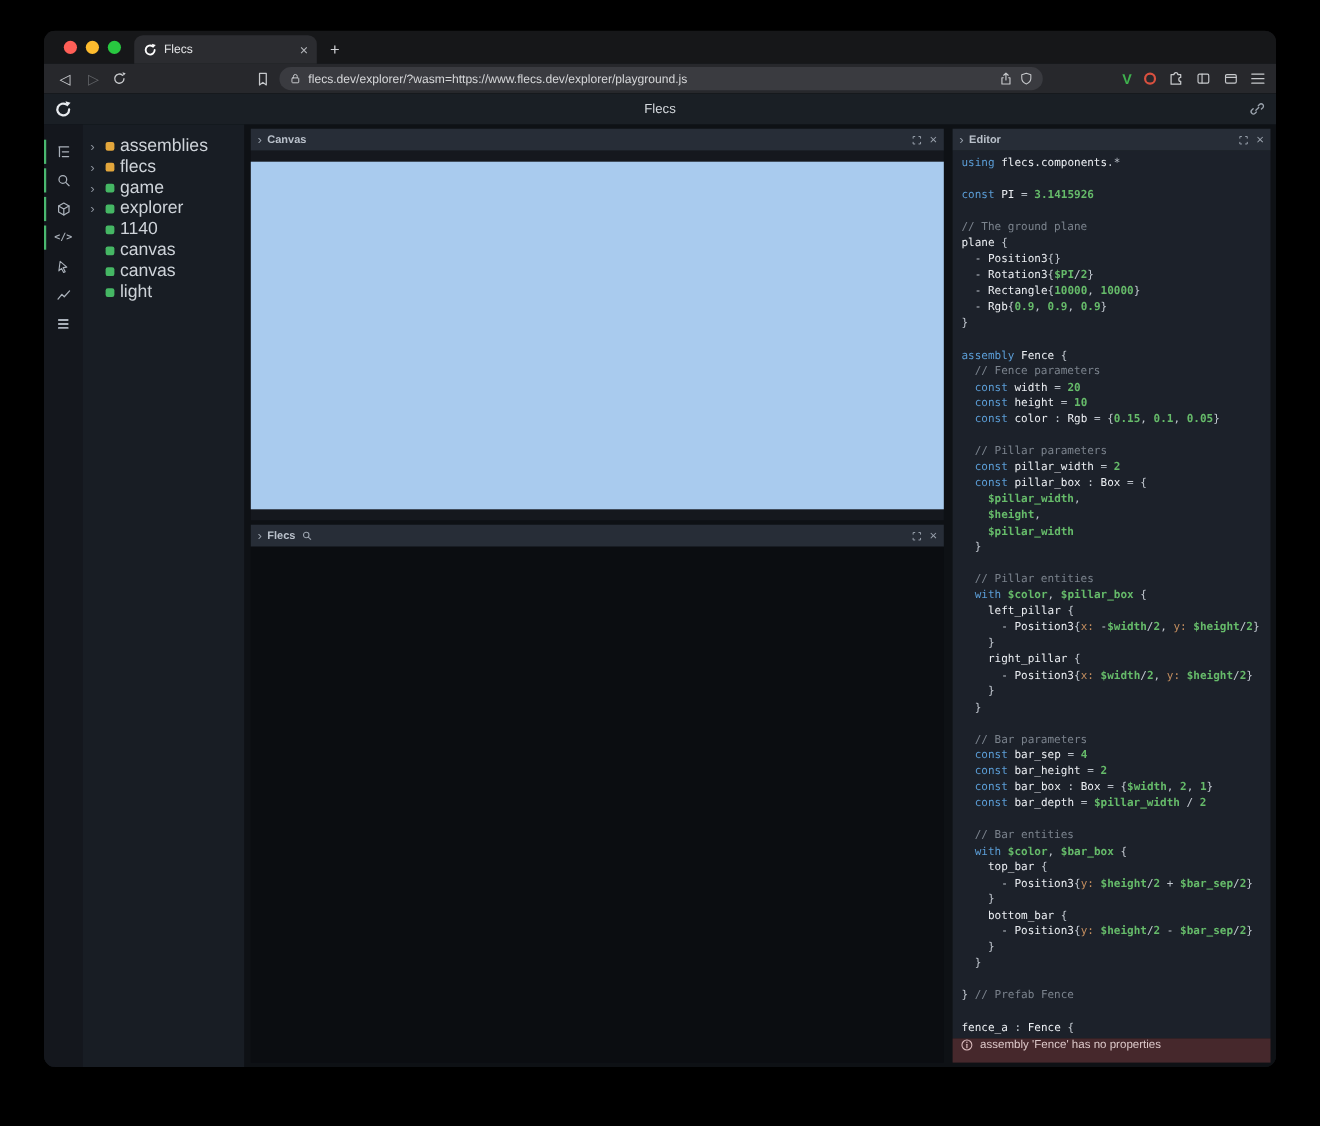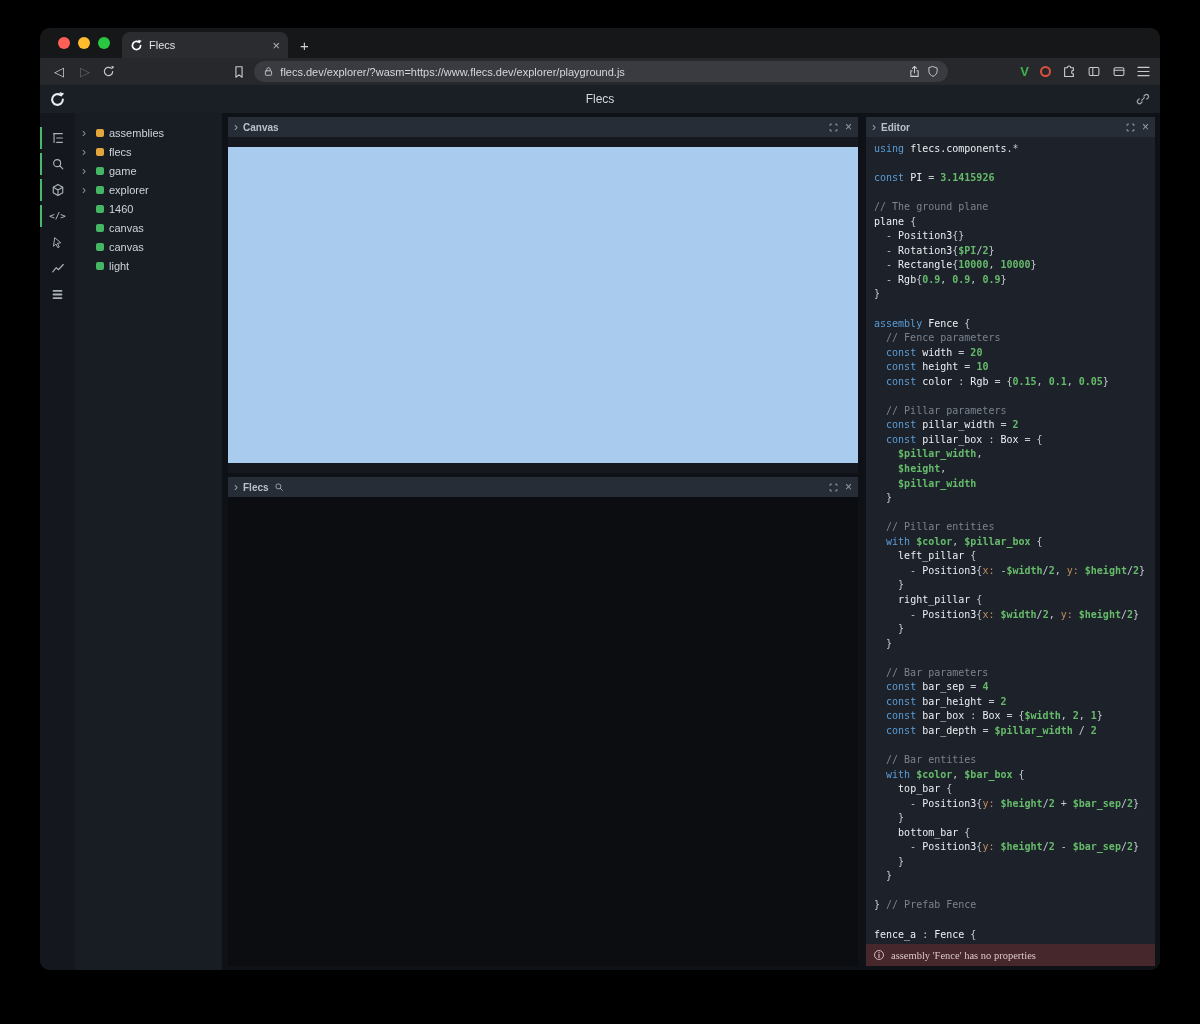--- a/index.html
+++ b/index.html
@@ -43,21 +43,21 @@
   .rail { width:35px; background:#14171d; margin:-4px 0; padding-top:12px; display:flex; flex-direction:column; align-items:center; flex:none; }
   .rail-icon { position:relative; width:100%; height:26px; display:flex; align-items:center; justify-content:center; color:#aab1ba; }
   .rail-icon.active::before { content:""; position:absolute; left:0; top:2px; bottom:2px; width:2px; background:var(--accent); }
   .rail-stroke { fill:none; stroke:#aab1ba; stroke-width:1.3; stroke-linecap:round; stroke-linejoin:round; }
   .code-glyph { font-family:"DejaVu Sans Mono",monospace; font-size:9px; font-weight:bold; }
 
   .tree { width:147px; background:#181d24; margin:-4px 6px -4px 0; padding-top:10px; flex:none; }
   .tree-item { height:19px; display:flex; align-items:center; padding-left:7px; gap:5px; }
   .tree-chevron { width:9px; font-size:12px; color:#8d949e; line-height:1; }
   .tree-square { width:8px; height:8px; border-radius:2px; flex:none; }
-  .tree-label { font-size:11px; color:#ced3d9; }
+  .tree-label { font-size:16px; color:#ced3d9; }
 
   .center { flex:1; display:flex; flex-direction:column; min-width:0; }
 
   .panel { display:flex; flex-direction:column; min-height:0; }
   .panel-header { height:20px; background:#272d37; display:flex; align-items:center; padding:0 6px; gap:5px; flex:none; }
   .ph-chevron { font-size:12px; color:#98a0ab; line-height:1; }
   .ph-title { font-size:10px; font-weight:bold; color:#b9c0ca; }
   .ph-right { margin-left:auto; display:flex; align-items:center; gap:7px; }
   .ph-ico { color:#9aa2ad; }
   .ph-close { font-size:12px; color:#9aa2ad; line-height:1; }
@@ -73,21 +73,21 @@
   .editor-panel { width:289px; margin-left:8px; flex:none; }
   .code { flex:1; background:#1c212a; padding:5px 0 0 8px; font-family:"DejaVu Sans Mono","Liberation Mono",monospace; font-size:10px; line-height:14.55px; white-space:pre; overflow:hidden; }
   .code-line { min-height:14.55px; }
   .tok-k { color:var(--kw); }
   .tok-i { color:var(--id); font-weight:normal; }
   .tok-p { color:var(--pl); }
   .tok-n { color:var(--num); font-weight:bold; }
   .tok-v { color:var(--num); font-weight:bold; }
   .tok-c { color:var(--cm); }
   .tok-key { color:var(--key); }
-  .error-bar { height:22px; background:var(--error-bg); display:flex; align-items:center; gap:6px; padding:0 7px; flex:none;font-family:Liberation Serif, serif; }
+  .error-bar { height:22px; background:var(--error-bg); display:flex; align-items:flex-start; gap:6px; padding:0 7px; flex:none; }
   .error-text { font-size:10.5px; color:#ddc9ca; white-space:nowrap; overflow:hidden; }
 </style>
 </head>
 <body>
 
 <div class="window">
 
   <div class="tabstrip">
     <div class="lights">
       <span class="light red"></span>
@@ -244,21 +244,21 @@
             <span class="tree-label">game</span>
           </div>
           <div class="tree-item">
             <span class="tree-chevron">›</span>
             <span class="tree-square" style="background: rgb(69, 183, 100);"></span>
             <span class="tree-label">explorer</span>
           </div>
           <div class="tree-item">
             <span class="tree-chevron"></span>
             <span class="tree-square" style="background: rgb(69, 183, 100);"></span>
-            <span class="tree-label">1460</span>
+            <span class="tree-label">1140</span>
           </div>
           <div class="tree-item">
             <span class="tree-chevron"></span>
             <span class="tree-square" style="background: rgb(69, 183, 100);"></span>
             <span class="tree-label">canvas</span>
           </div>
           <div class="tree-item">
             <span class="tree-chevron"></span>
             <span class="tree-square" style="background: rgb(69, 183, 100);"></span>
             <span class="tree-label">canvas</span>

